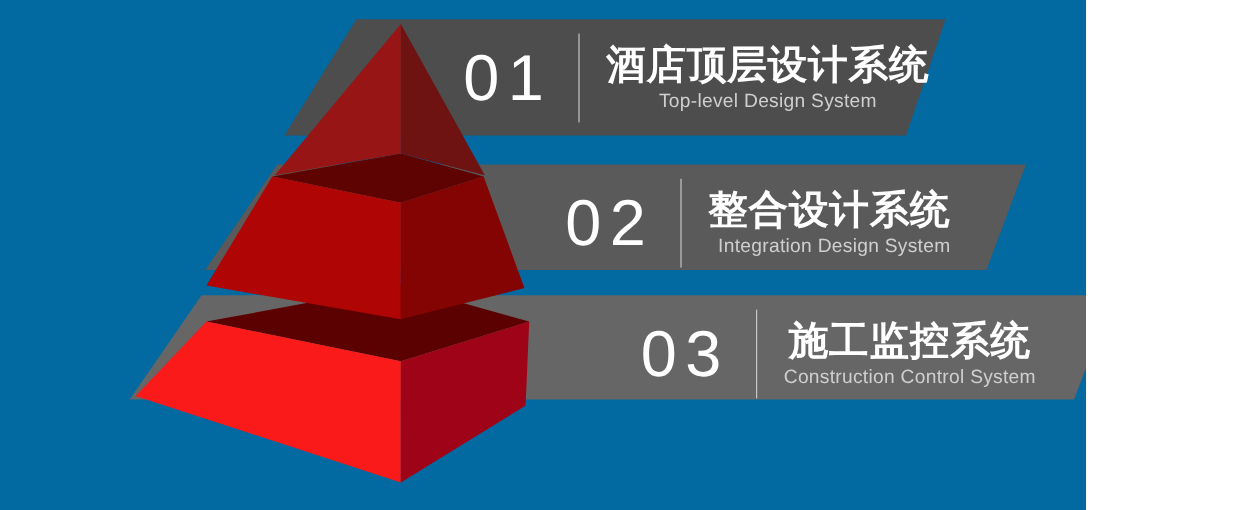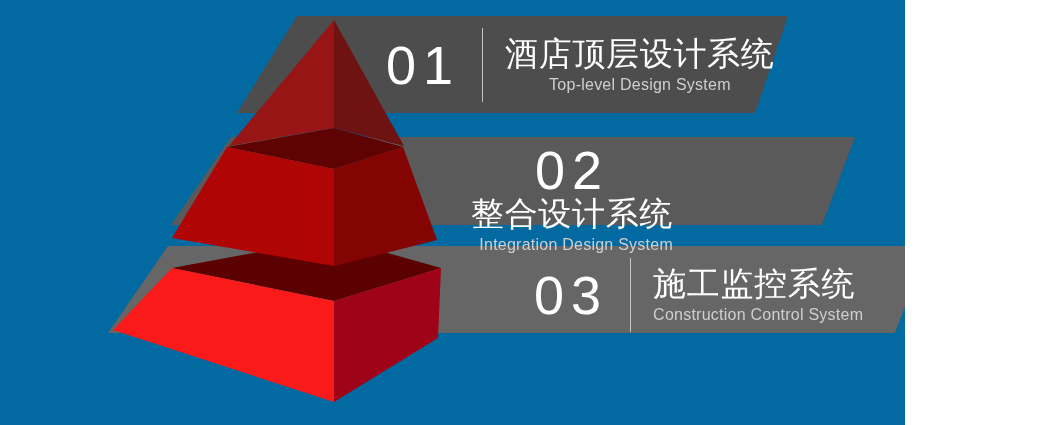--- a/index.html
+++ b/index.html
@@ -50,43 +50,44 @@
   }
 
   .band-labels {
     display: flex;
     flex-direction: column;
     justify-content: center;
   }
 
   .cn {
     color: #ffffff;
-    font-weight: 400;
+    font-weight: 700;
     letter-spacing: 0.02em;
     line-height: 1.05;
     white-space: nowrap;
+    text-align: center;
   }
 
   .en {
     color: #cfcfcf;
     font-weight: 400;
     letter-spacing: 0.015em;
     line-height: 1.1;
     white-space: nowrap;
     margin-top: 4px;
   }
 
   
   #text-1 { left: 386px; top: 22px;  height: 86px; }
   #text-1 .band-num { font-size: 54px; }
   #text-1 .divider  { height: 74px; margin: 0 22px; }
   #text-1 .cn { font-size: 33px; }
   #text-1 .en { font-size: 16px; margin-left: 44px; }
 
-  #text-2 { left: 471px; top: 143px; height: 86px; flex-direction: column; }
+  #text-2 { left: 471px; top: 143px; height: 86px; }
   #text-2 .band-num { font-size: 54px; }
   #text-2 .divider  { height: 74px; margin: 0 22px; }
   #text-2 .cn { font-size: 33px; }
   #text-2 .en { font-size: 16px; text-align: right; }
 
   #text-3 { left: 534px; top: 252px; height: 86px; }
   #text-3 .band-num { font-size: 54px; }
   #text-3 .divider  { height: 74px; margin: 0 22px; }
   #text-3 .cn { font-size: 33px; }
   #text-3 .en { font-size: 16px; }

